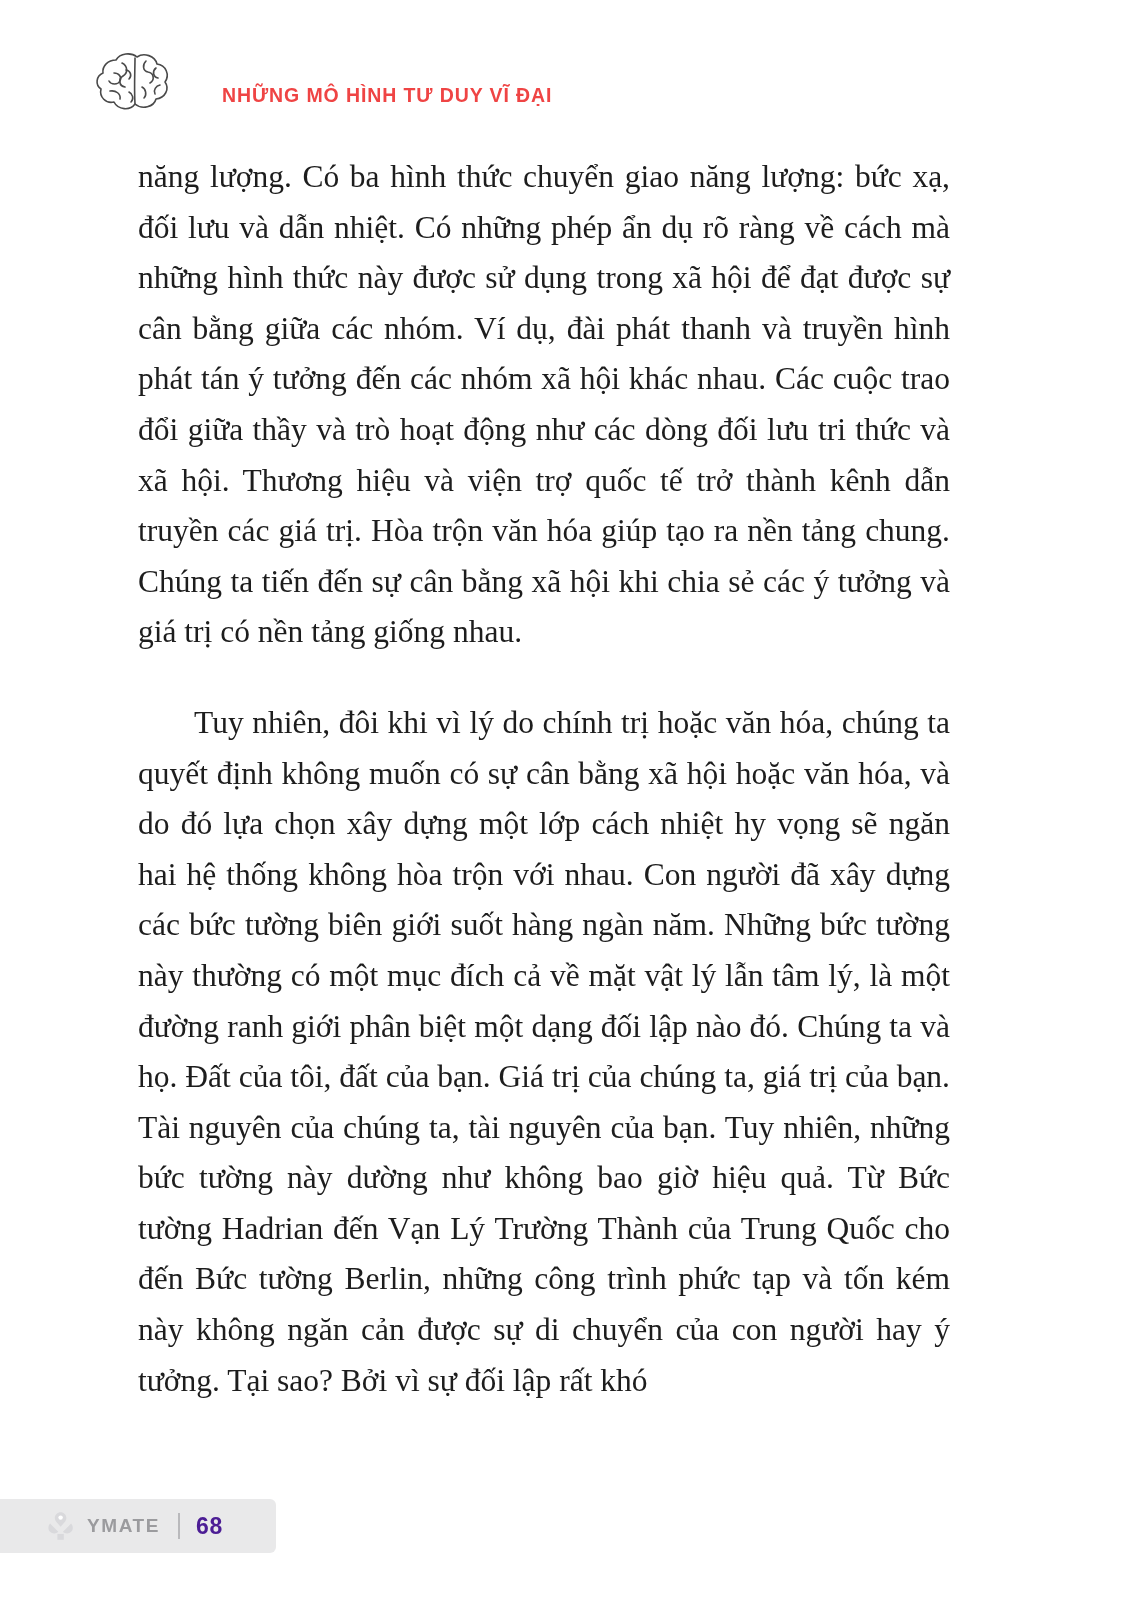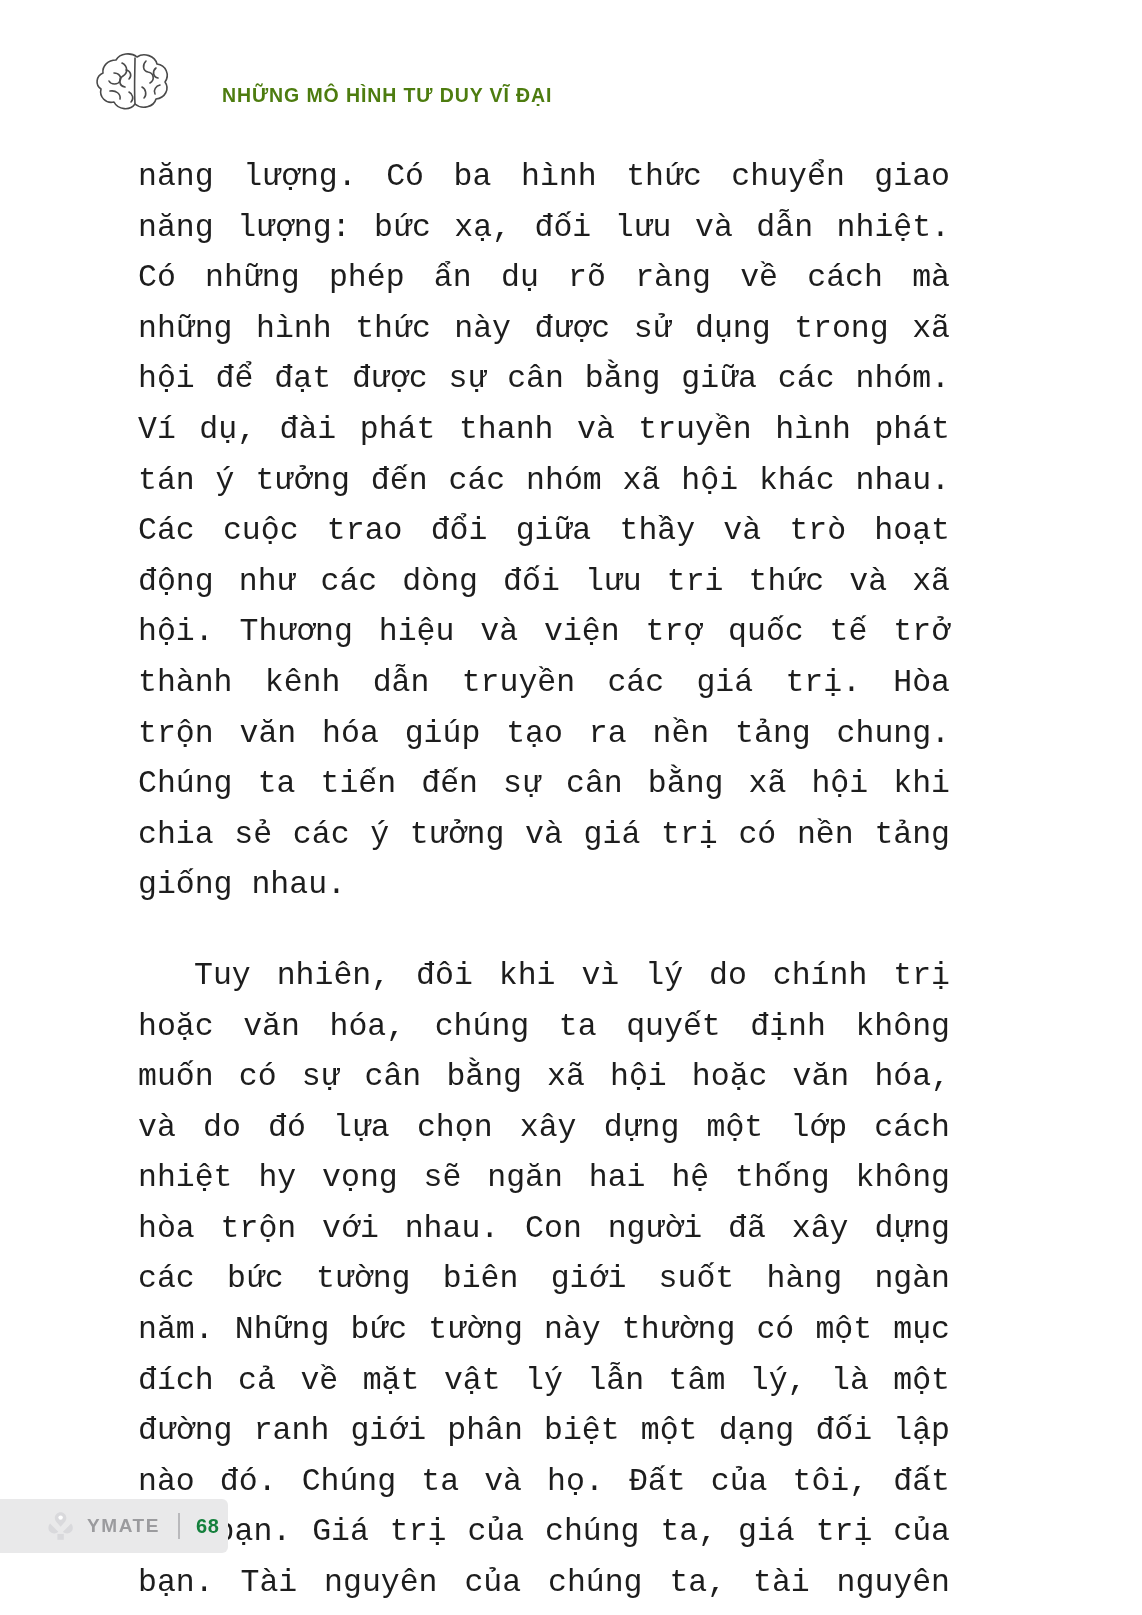--- a/index.html
+++ b/index.html
@@ -32,55 +32,54 @@
     height: 80px;
   }
   .header-title {
     position: absolute;
     left: 136px;
     top: 44px;
     font-family: "Liberation Sans", sans-serif;
     font-weight: bold;
     font-size: 19.5px;
     letter-spacing: 0.9px;
-    color: #4d7c0f;
+    color: #ef4444;
     white-space: nowrap;
   }
 
   
   .content {
     position: absolute;
     top: 152px;
     left: 138px;
     width: 812px;
   }
   .para {
     margin: 0;
     font-size: 31.5px;
     line-height: 50.6px;
     text-align: justify;
     text-justify: inter-word;
     color: #1d1d1d;
     hyphens: none;
-    font-family: Liberation Mono, monospace;
   }
   .para + .para {
     margin-top: 3px;
   }
   .para.indent {
     text-indent: 56px;
     margin-top: 40px;
   }
 
   
   .footer {
     position: absolute;
     left: 0;
     bottom: 62px;
-    width: 228px;
+    width: 276px;
     height: 54px;
     background: #e9e9ea;
     border-radius: 0 6px 6px 0;
     display: flex;
     align-items: center;
   }
   .footer-logo-mark {
     width: 34px;
     height: 34px;
     margin-left: 44px;
@@ -96,23 +95,23 @@
     margin-left: 9px;
   }
   .footer-sep {
     width: 2px;
     height: 26px;
     background: #b9b9bc;
     margin: 0 16px 0 18px;
   }
   .footer-page {
     font-family: "Liberation Sans", sans-serif;
-    font-size: 20px;
+    font-size: 23px;
     font-weight: bold;
-    color: #15803d;
+    color: #4c1d95;
     letter-spacing: 0.5px;
   }
 </style>
 </head>
 <body>
 
 <div class="page-header">
   <span class="brain-icon">
     <svg width="106" height="80" viewBox="0 0 106 80" fill="none" xmlns="http://www.w3.org/2000/svg">
       <g stroke="#4a4a4a" stroke-width="1.6" fill="none" stroke-linecap="round" stroke-linejoin="round">

